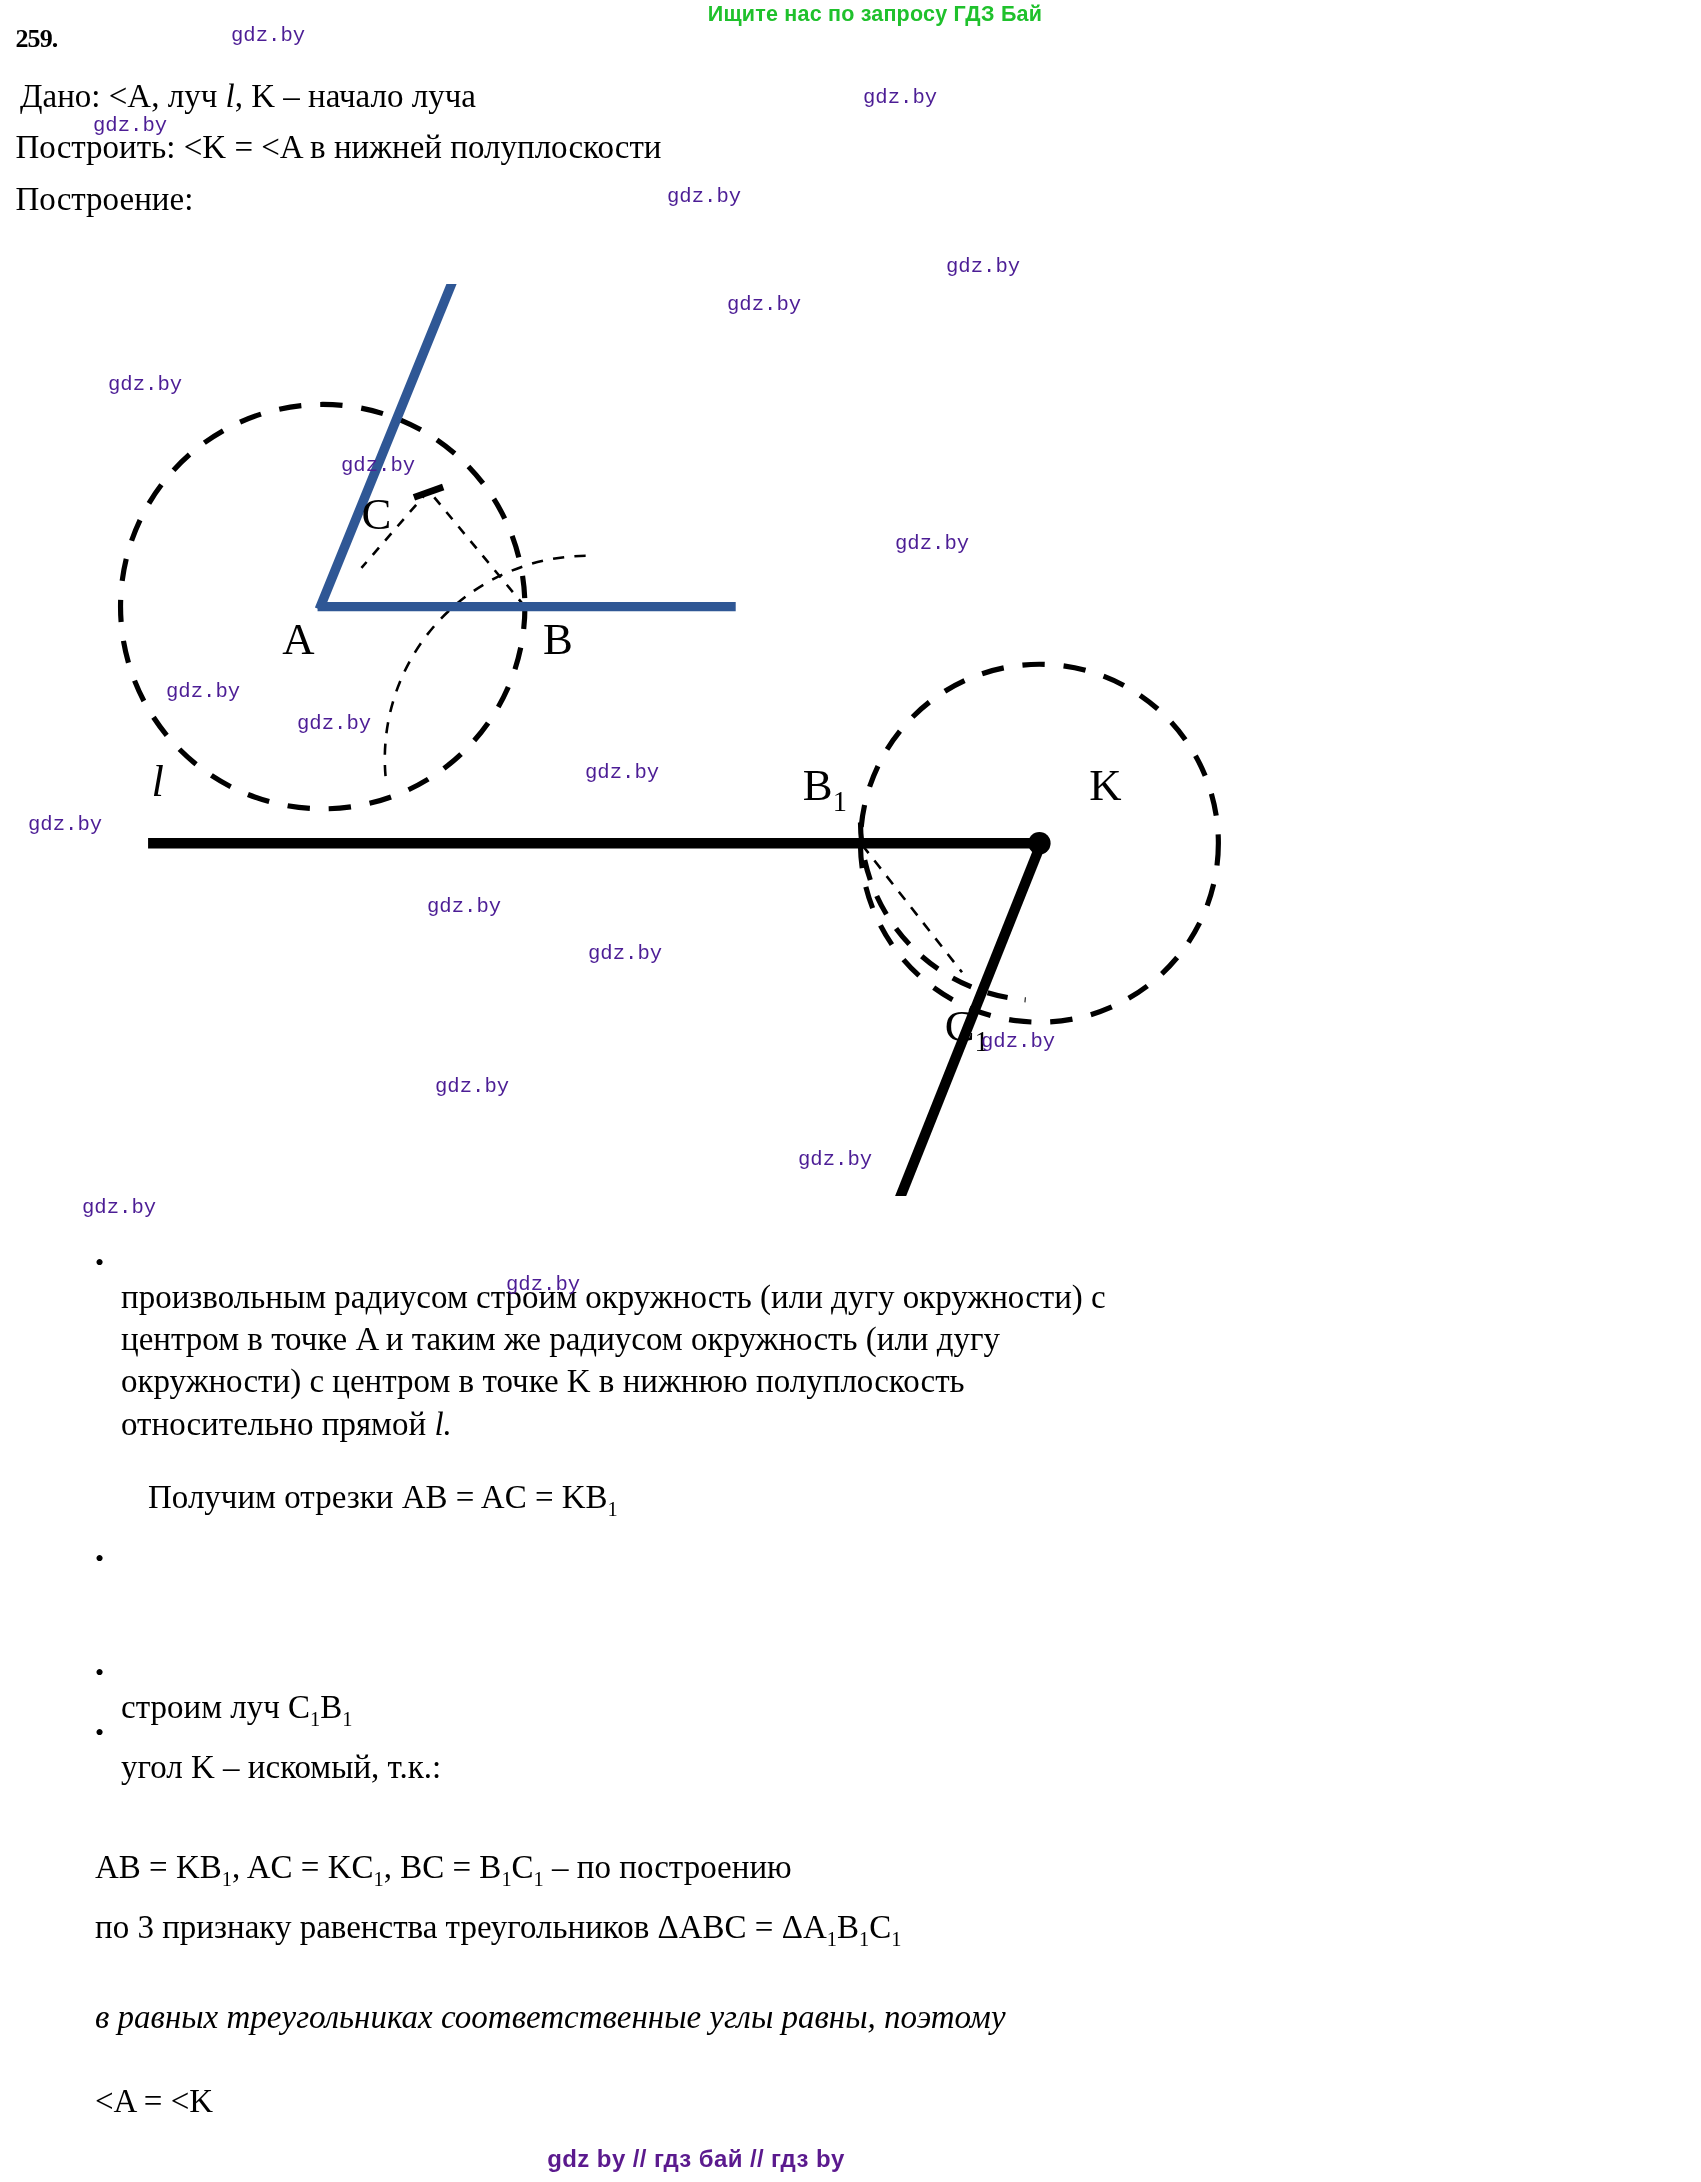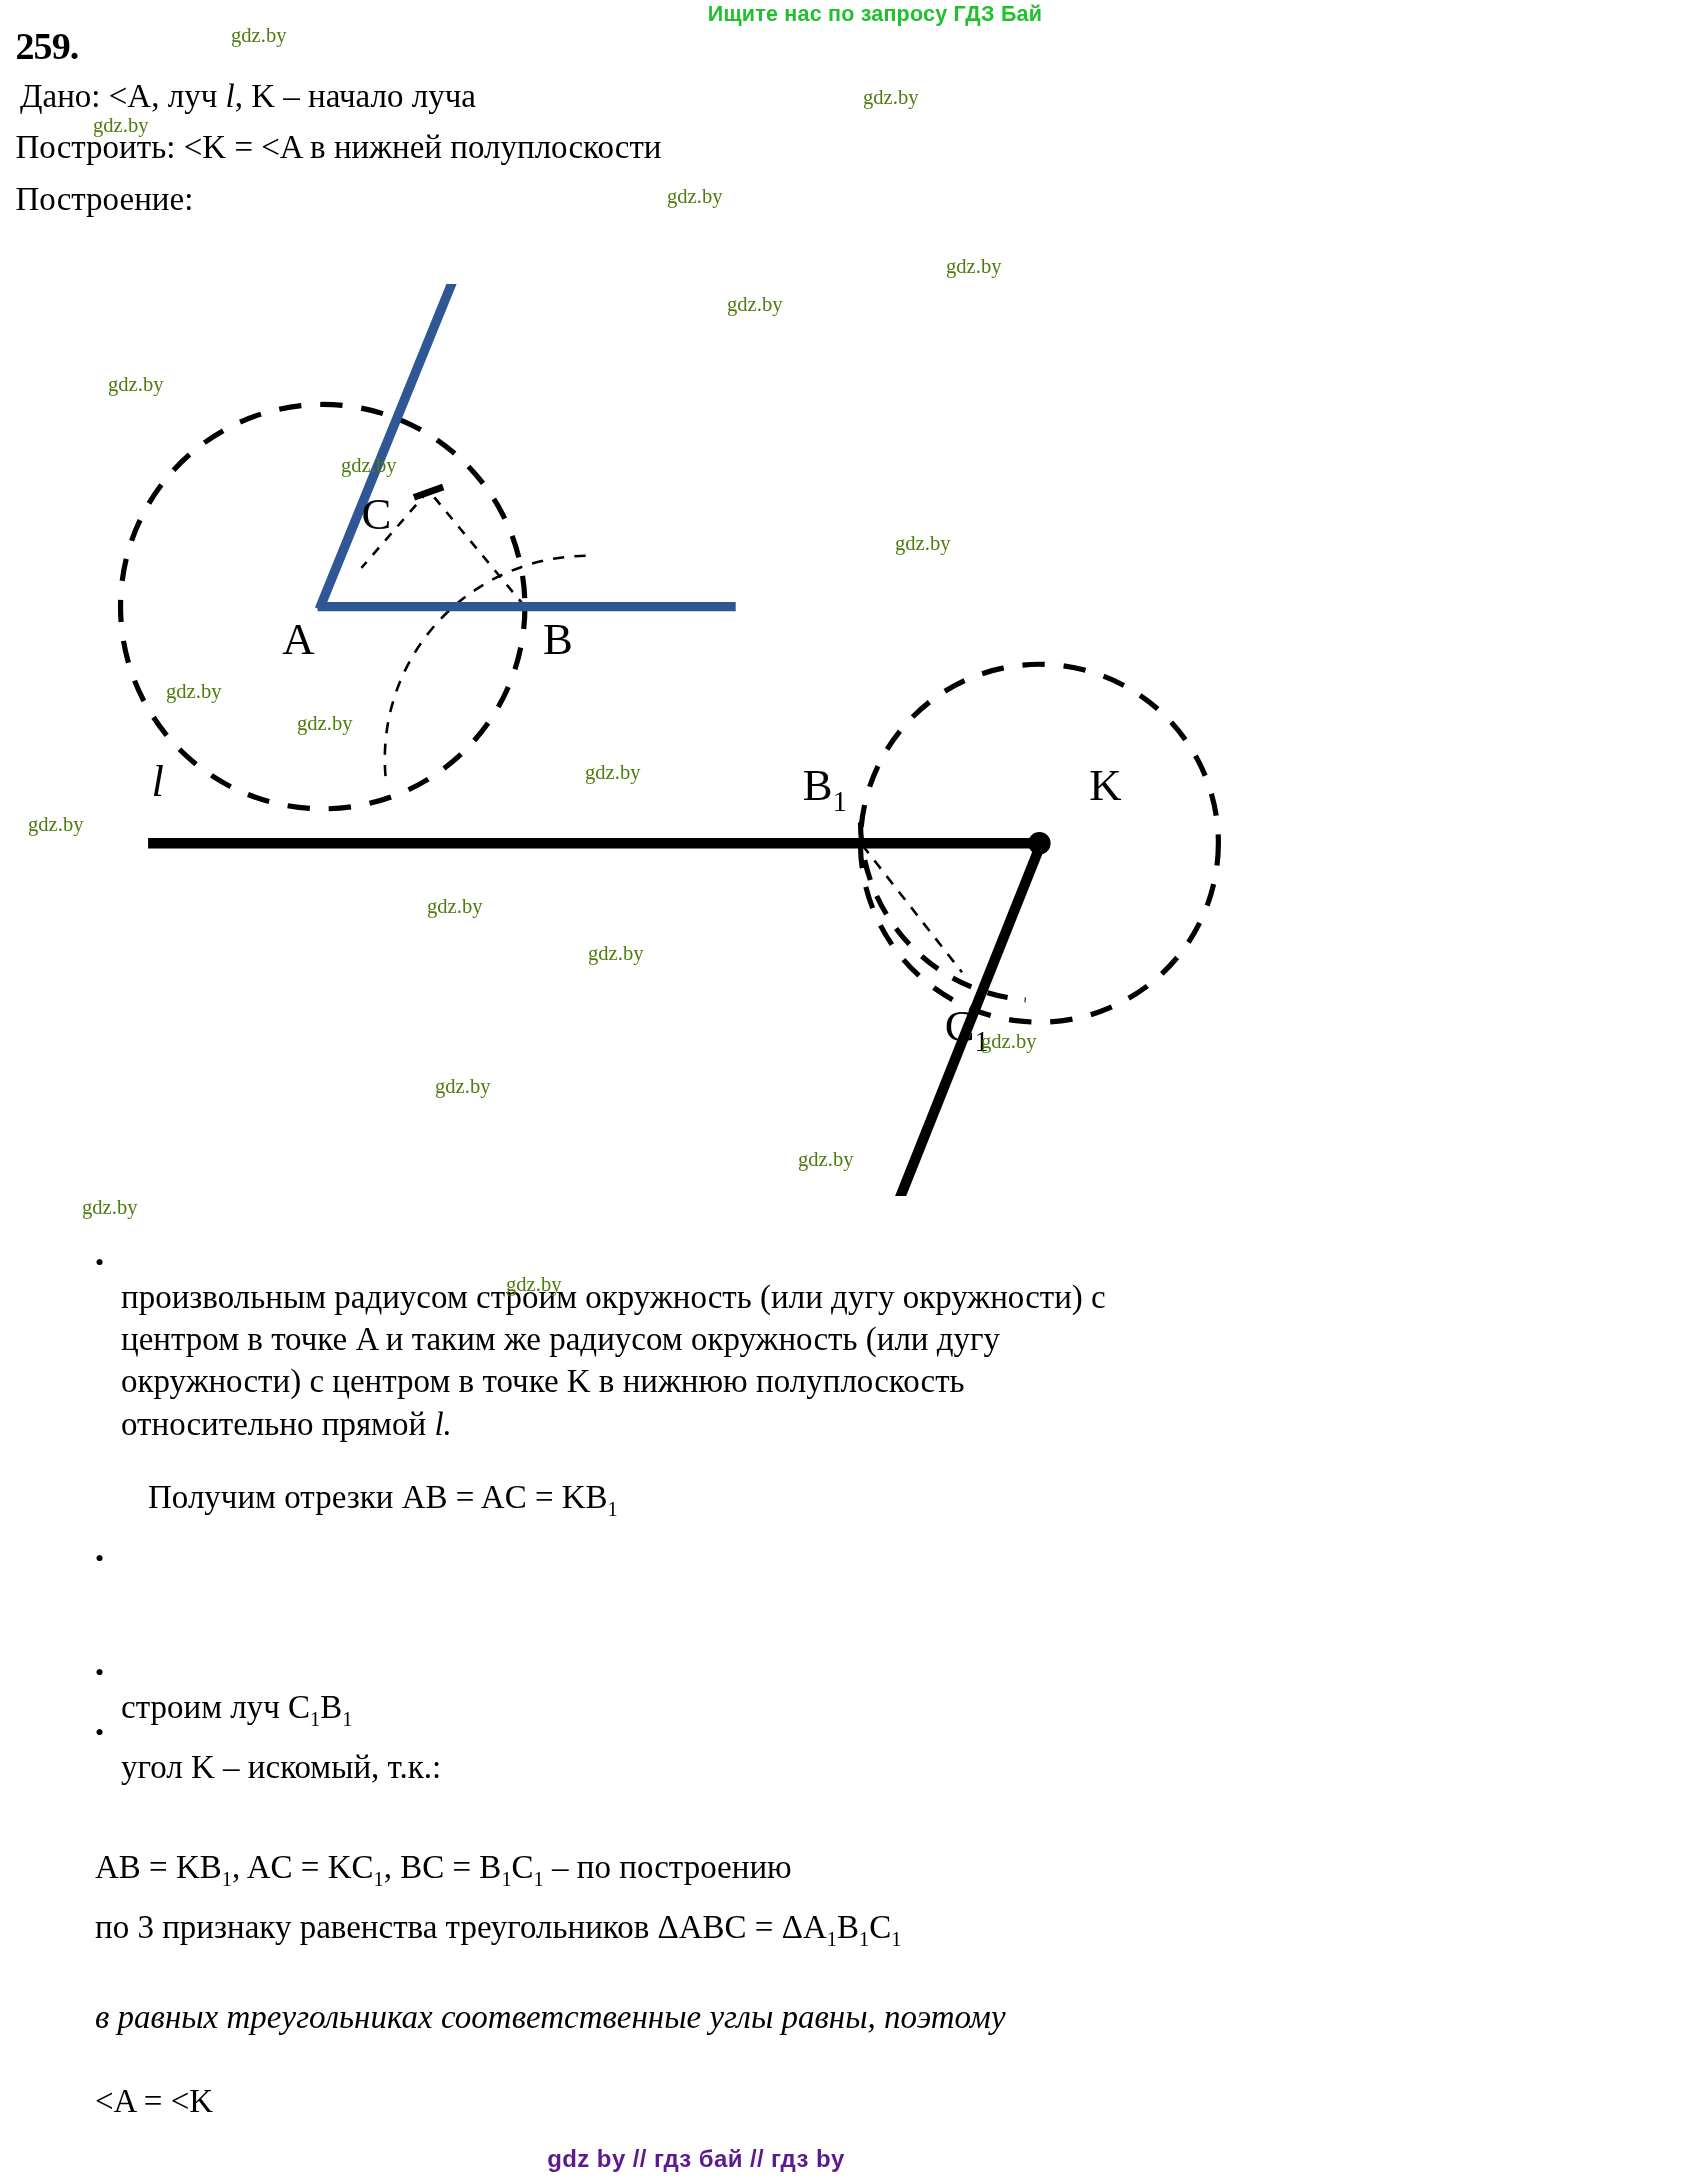--- a/index.html
+++ b/index.html
@@ -27,32 +27,32 @@
     font-size: 21.5px;
     font-weight: bold;
     color: #1fc12c;
     letter-spacing: 0.2px;
     margin-left: 24px;
   }
 
   
   .wm {
     position: absolute;
-    font-family: Liberation Serif, serif;
+    font-family: Liberation Mono, monospace;
     font-size: 20.6px;
-    color: #4d7c0f;
+    color: #4c1d95;
     white-space: nowrap;
   }
 
   
   .exnum {
     position: absolute;
     left: 15.5px;
     top: 24px;
-    font-size: 38px;
+    font-size: 26px;
     font-weight: bold;
     letter-spacing: -0.9px;
   }
 
   
   .line {
     position: absolute;
     font-size: 33px;
     line-height: 1.26;
     white-space: nowrap;

